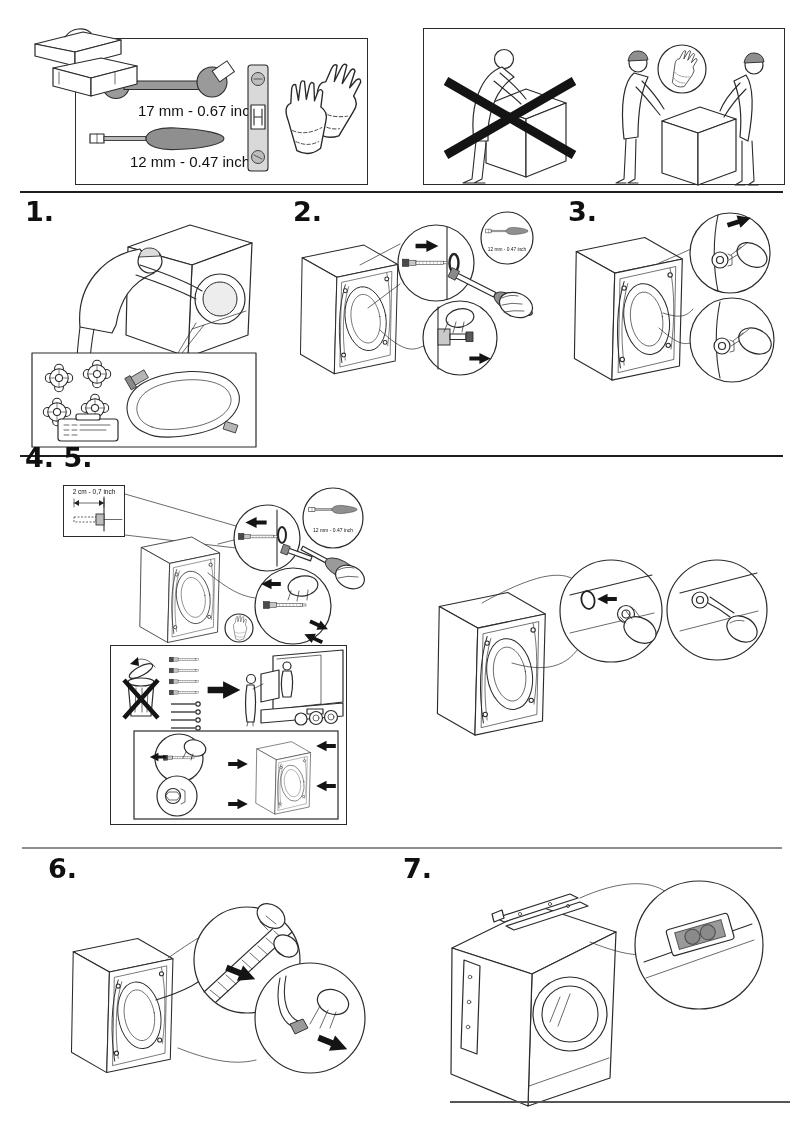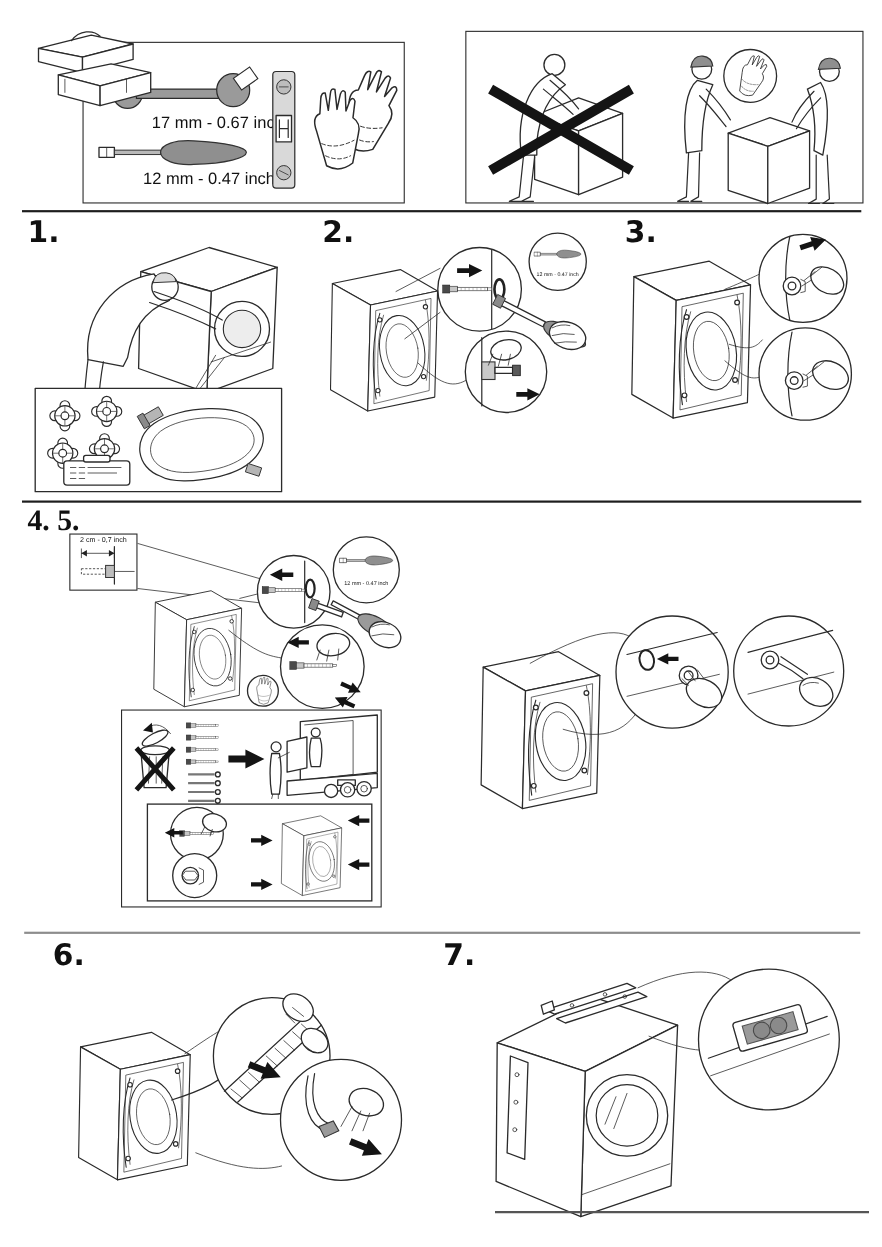--- a/index.html
+++ b/index.html
@@ -273,21 +273,21 @@
     <path class="n thin" d="M167 137 L171 139 L171 148 L167 149"></path>
     <g>
       <ellipse class="f" cx="192" cy="138" rx="17" ry="12" transform="rotate(25 192 138)"></ellipse>
       <path class="n thin" d="M176 138 L168 143 M180 130 L170 138 M186 126 L176 134"></path>
     </g>
   </g>
 </svg>
 
 <div class="divider" style="left:20px;top:455px;width:763px;"></div>
 
-<div class="stepnum" style="left:25px;top:460px;font-family:Liberation Serif, serif;">4. 5.</div>
+<div class="stepnum" style="left:25px;top:444px;">4. 5.</div>
 
 <div class="gapbox" style="left:63px;top:485px;width:62px;height:52px;">
   <span class="lbl">2 cm - 0,7 inch</span>
   <svg width="60" height="38">
     <path class="n" d="M40 2 V36"></path>
     <rect x="10" y="22" width="22" height="5" fill="none" stroke="#555" stroke-width=".9" stroke-dasharray="2 1.5"></rect>
     <rect x="32" y="19" width="8" height="11" fill="#bdbdbd" stroke="#333" stroke-width=".9"></rect>
     <path class="n thin" d="M40 24.5 H58"></path>
     <path class="n thin" d="M10 4 V12 M40 4 V12"></path>
     <path class="n thin" d="M10 8 H40"></path>

